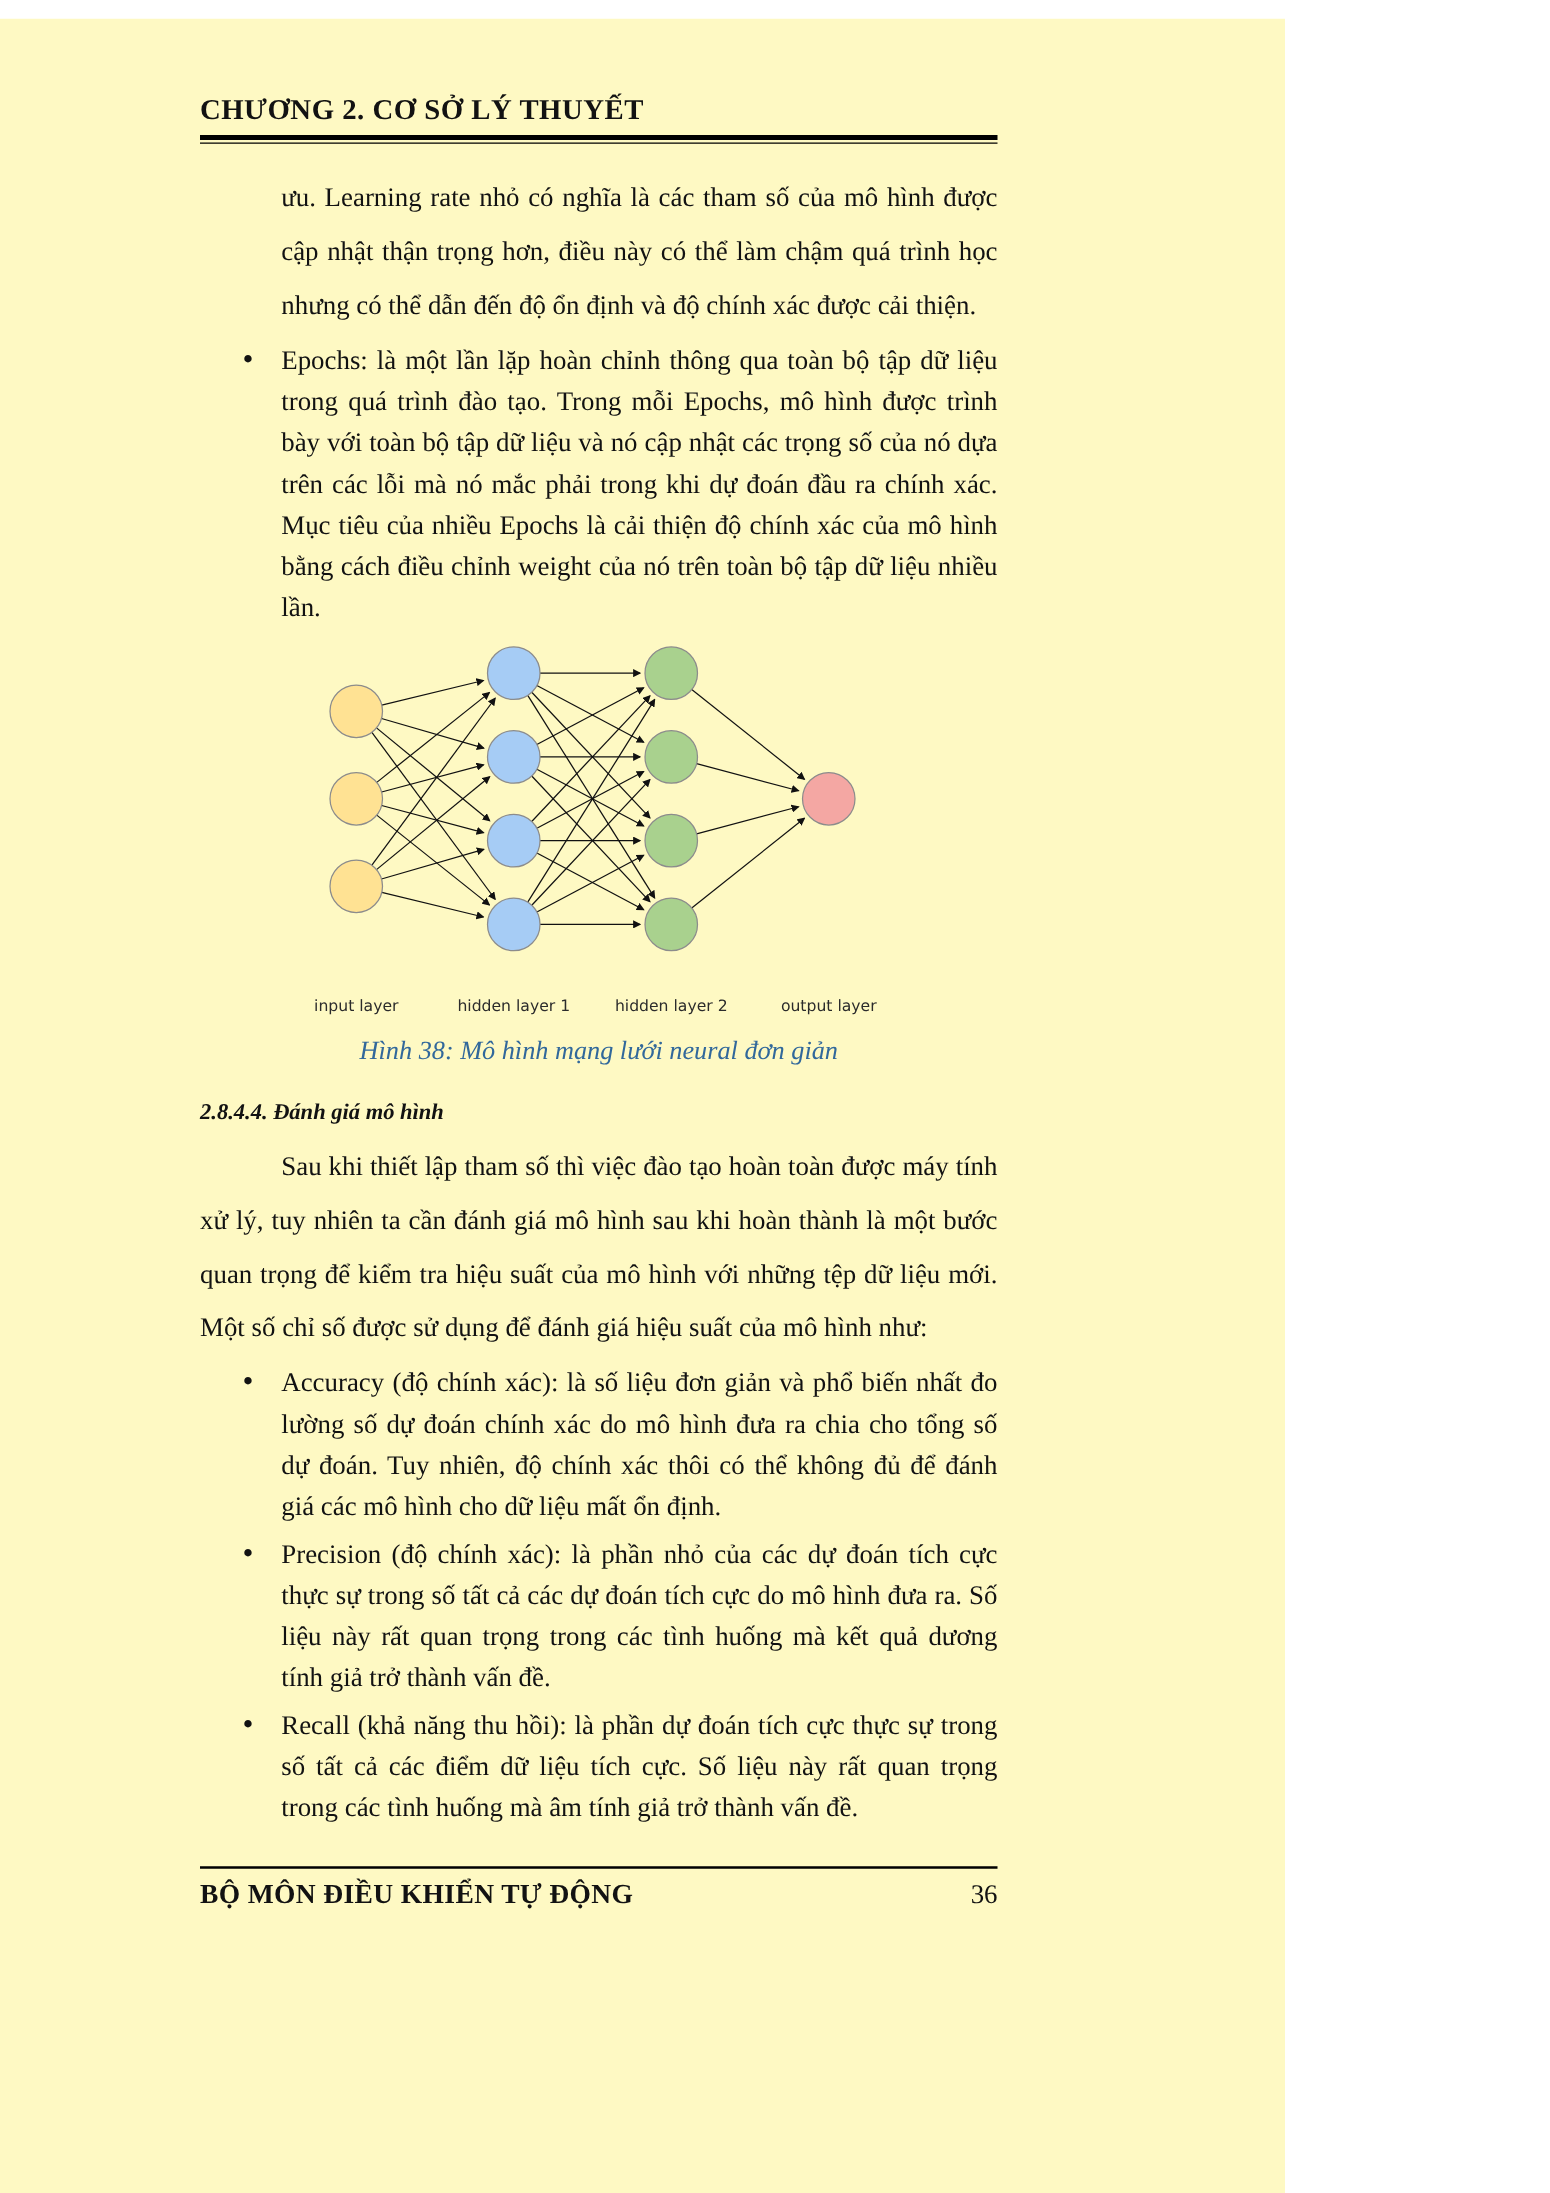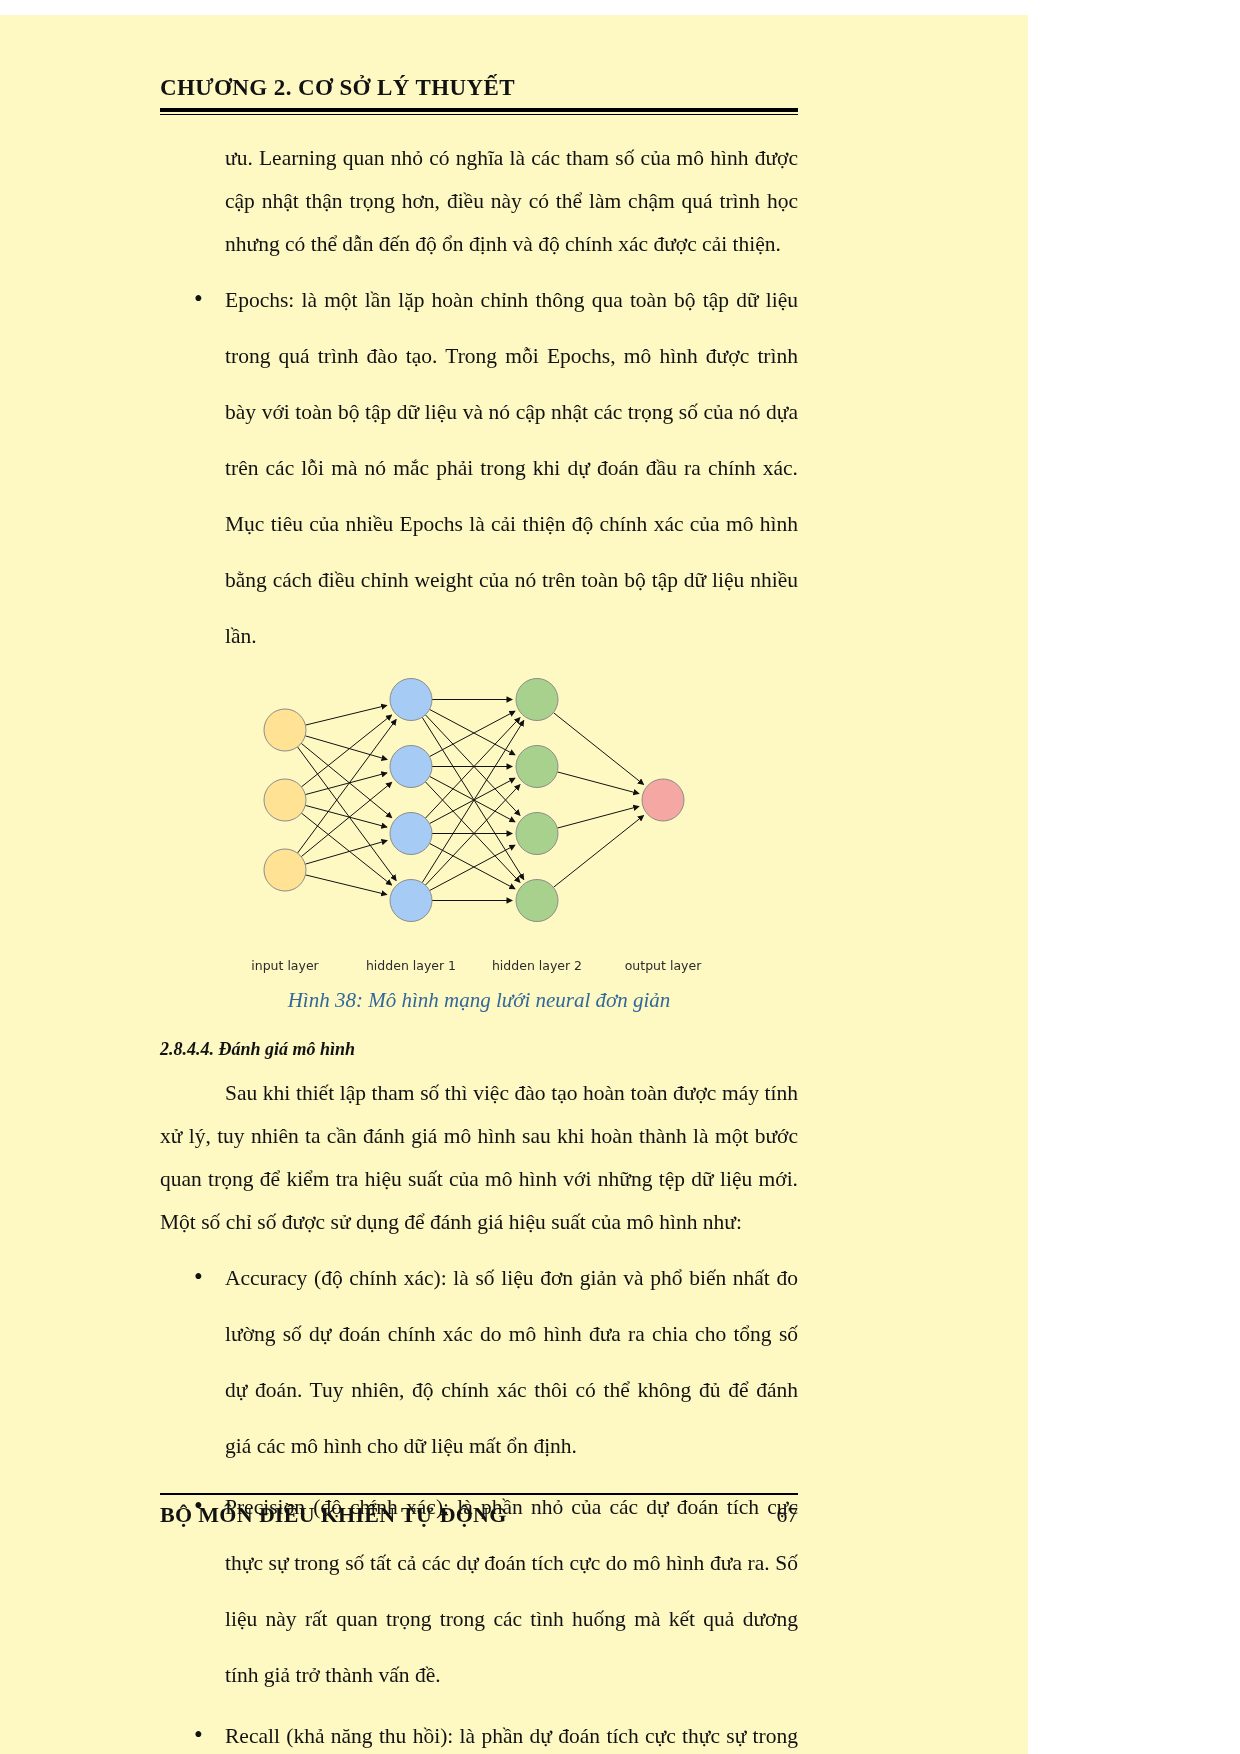--- a/index.html
+++ b/index.html
@@ -34,21 +34,21 @@
     text-align:justify;
     margin:0;
   }
   .hang{margin-left:65px;}
   .indent{text-indent:65px;margin-top:12px;}
   .bullets{list-style:none;margin:6px 0 0 0;padding:0;}
   .bullet{
     position:relative;
     margin:0 0 5px 65px;
     font-size:21.5px;
-    line-height:56px;
+    line-height:33px;
     text-align:justify;
   }
   .bullet::before{
     content:"\2022";
     position:absolute;
     left:-31px;top:-1px;
     font-size:25px;
   }
   .figure{margin:8px 0 0 0;text-align:center;}
   .figure svg{display:inline-block;}
@@ -80,21 +80,21 @@
 
 <div class="page">
 
   <header class="page-header">
     <div class="header-title">CHƯƠNG 2. CƠ SỞ LÝ THUYẾT</div>
     <div class="header-rule"></div>
   </header>
 
   <main>
 
-    <p class="para hang">ưu. Learning quan nhỏ có nghĩa là các tham số của mô hình được cập nhật thận trọng hơn, điều này có thể làm chậm quá trình học nhưng có thể dẫn đến độ ổn định và độ chính xác được cải thiện.</p>
+    <p class="para hang">ưu. Learning rate nhỏ có nghĩa là các tham số của mô hình được cập nhật thận trọng hơn, điều này có thể làm chậm quá trình học nhưng có thể dẫn đến độ ổn định và độ chính xác được cải thiện.</p>
 
     <ul class="bullets">
       <li class="bullet">Epochs: là một lần lặp hoàn chỉnh thông qua toàn bộ tập dữ liệu trong quá trình đào tạo. Trong mỗi Epochs, mô hình được trình bày với toàn bộ tập dữ liệu và nó cập nhật các trọng số của nó dựa trên các lỗi mà nó mắc phải trong khi dự đoán đầu ra chính xác. Mục tiêu của nhiều Epochs là cải thiện độ chính xác của mô hình bằng cách điều chỉnh weight của nó trên toàn bộ tập dữ liệu nhiều lần.</li>
     </ul>
 
     <figure class="figure">
       <svg id="nn-svg" width="480" height="304" viewBox="0 0 480 304" xmlns="http://www.w3.org/2000/svg">
           <defs>
             <marker id="arrow" viewBox="0 0 10 10" refX="8.5" refY="5" markerWidth="6.5" markerHeight="6.5" orient="auto">
               <path d="M0,0 L10,5 L0,10 z" fill="#111111"></path>
@@ -159,16 +159,16 @@
     <ul class="bullets">
       <li class="bullet">Accuracy (độ chính xác): là số liệu đơn giản và phổ biến nhất đo lường số dự đoán chính xác do mô hình đưa ra chia cho tổng số dự đoán. Tuy nhiên, độ chính xác thôi có thể không đủ để đánh giá các mô hình cho dữ liệu mất ổn định.</li>
       <li class="bullet">Precision (độ chính xác): là phần nhỏ của các dự đoán tích cực thực sự trong số tất cả các dự đoán tích cực do mô hình đưa ra. Số liệu này rất quan trọng trong các tình huống mà kết quả dương tính giả trở thành vấn đề.</li>
       <li class="bullet">Recall (khả năng thu hồi): là phần dự đoán tích cực thực sự trong số tất cả các điểm dữ liệu tích cực. Số liệu này rất quan trọng trong các tình huống mà âm tính giả trở thành vấn đề.</li>
     </ul>
 
   </main>
 
   <footer class="page-footer">
     <span class="footer-dept">BỘ MÔN ĐIỀU KHIỂN TỰ ĐỘNG</span>
-    <span class="footer-page">67</span>
+    <span class="footer-page">36</span>
   </footer>
 
 </div>
 
 </body></html>

